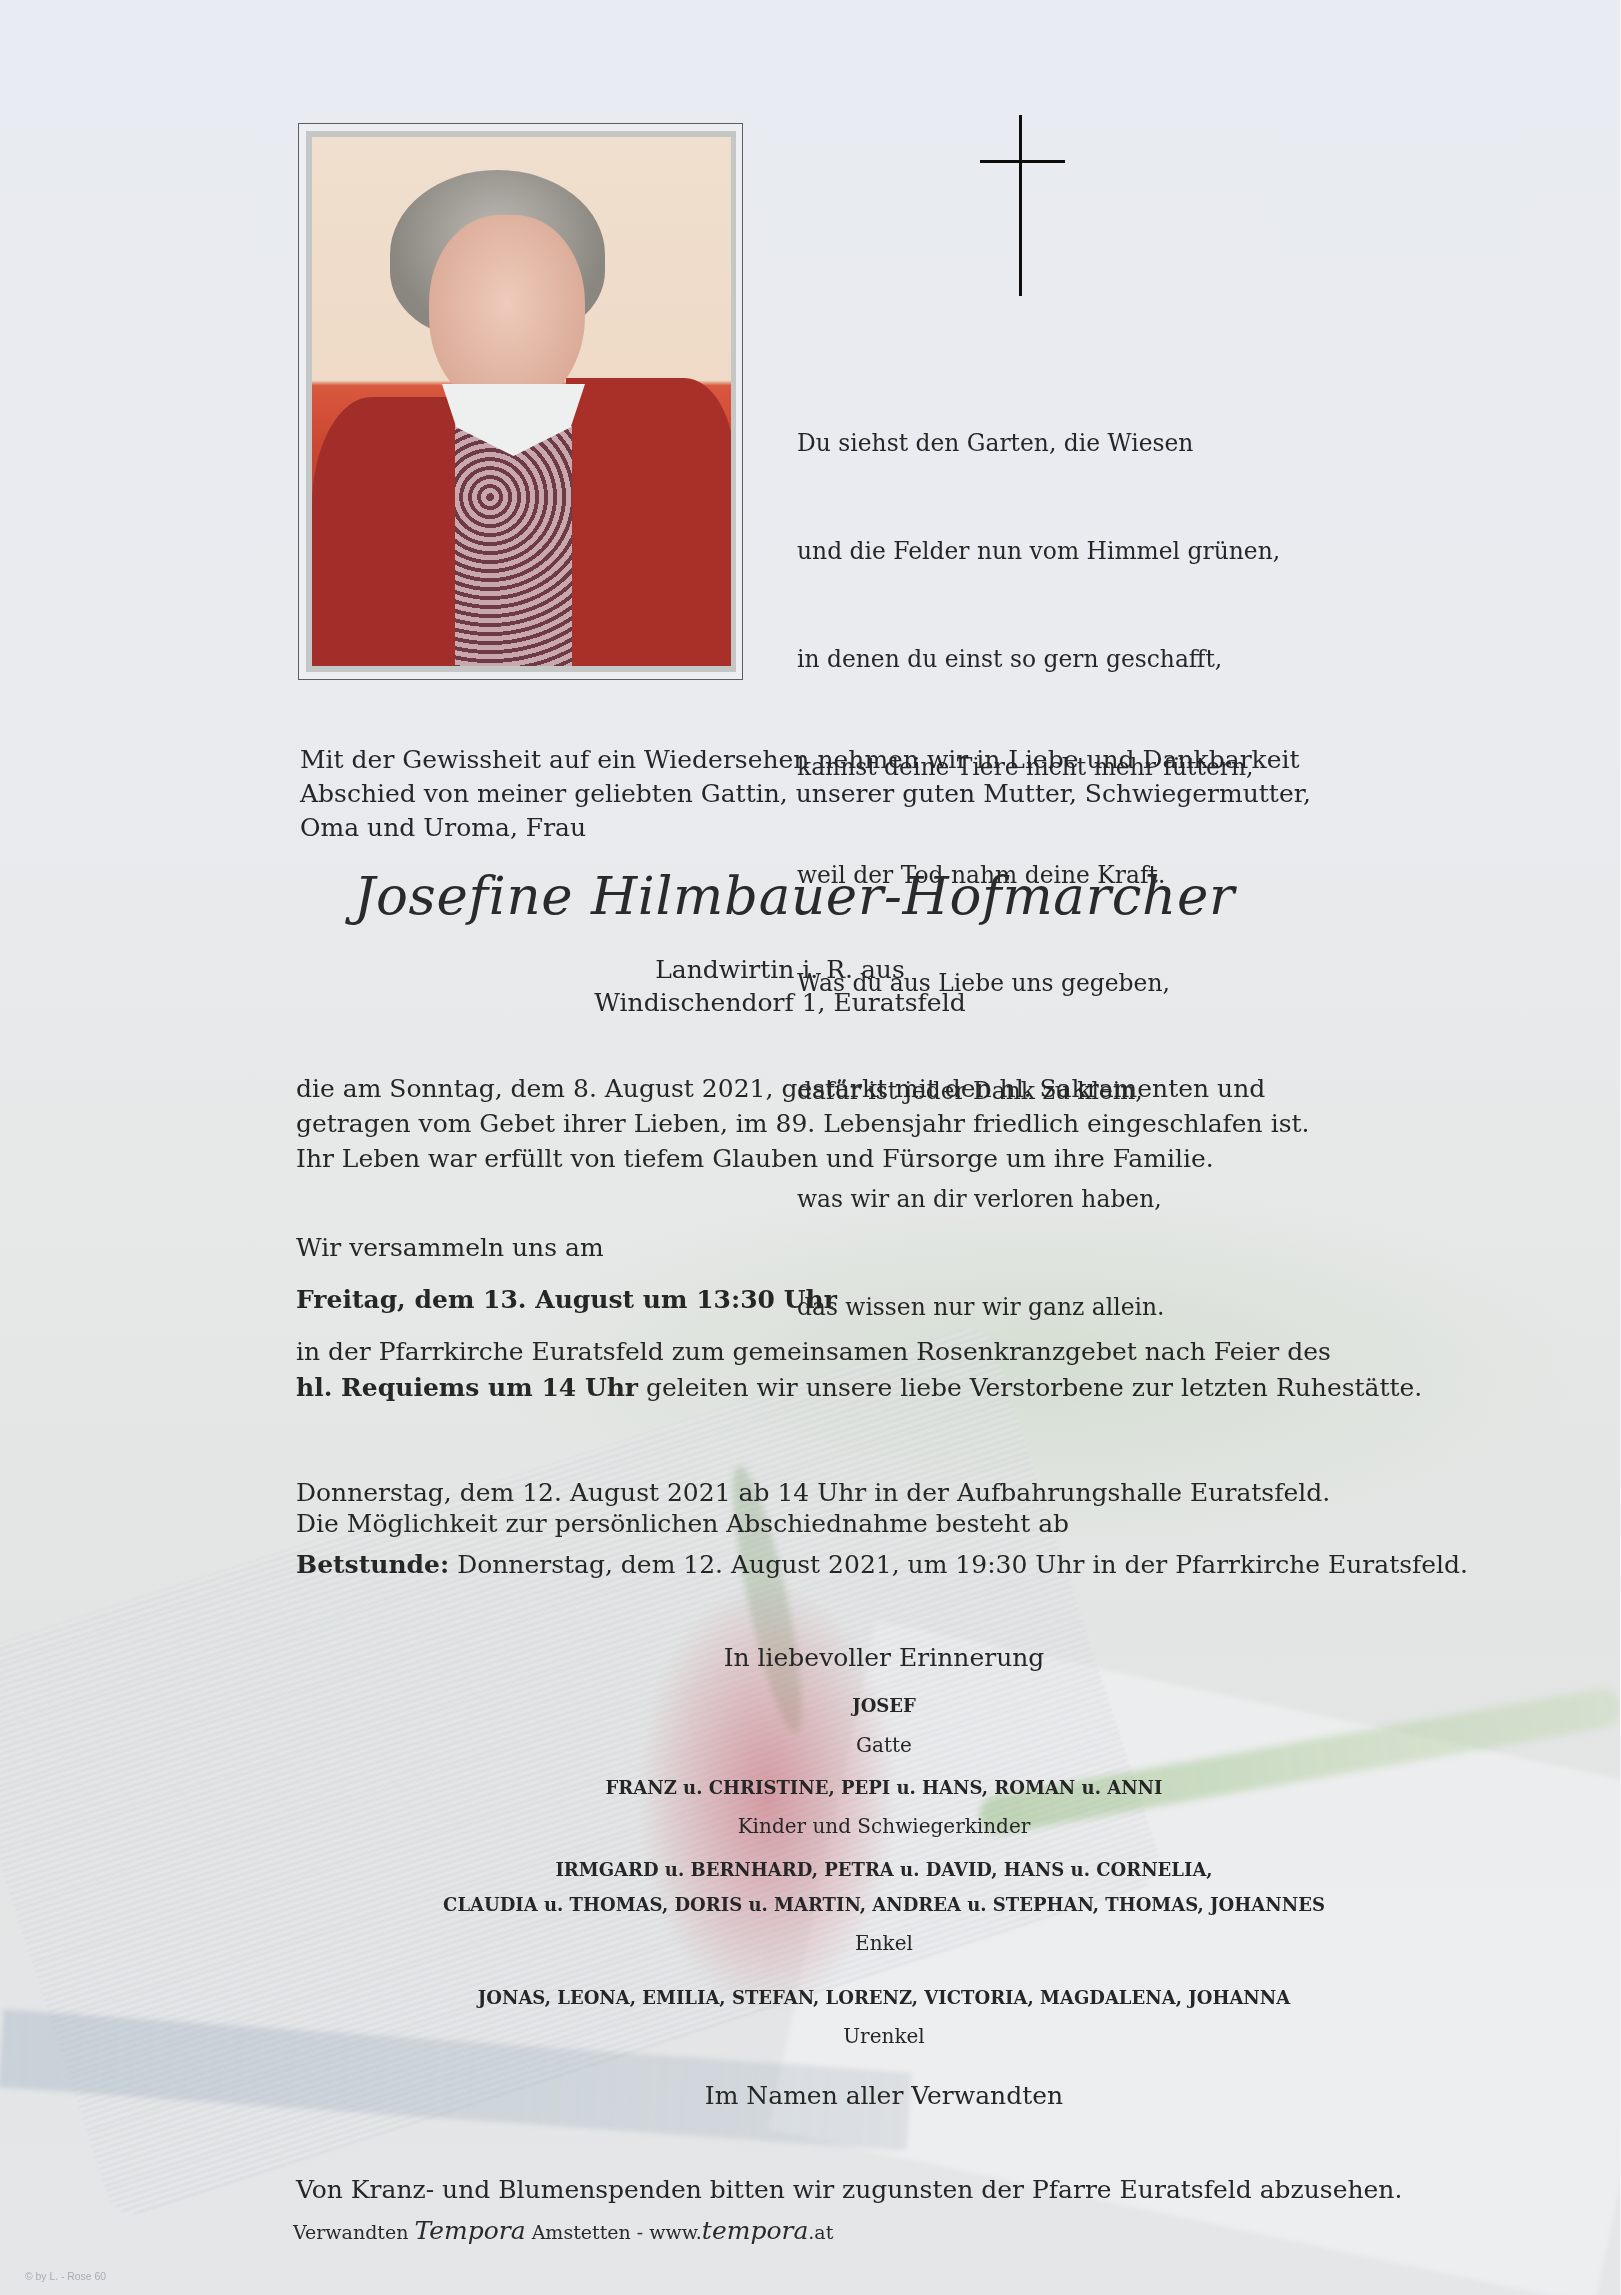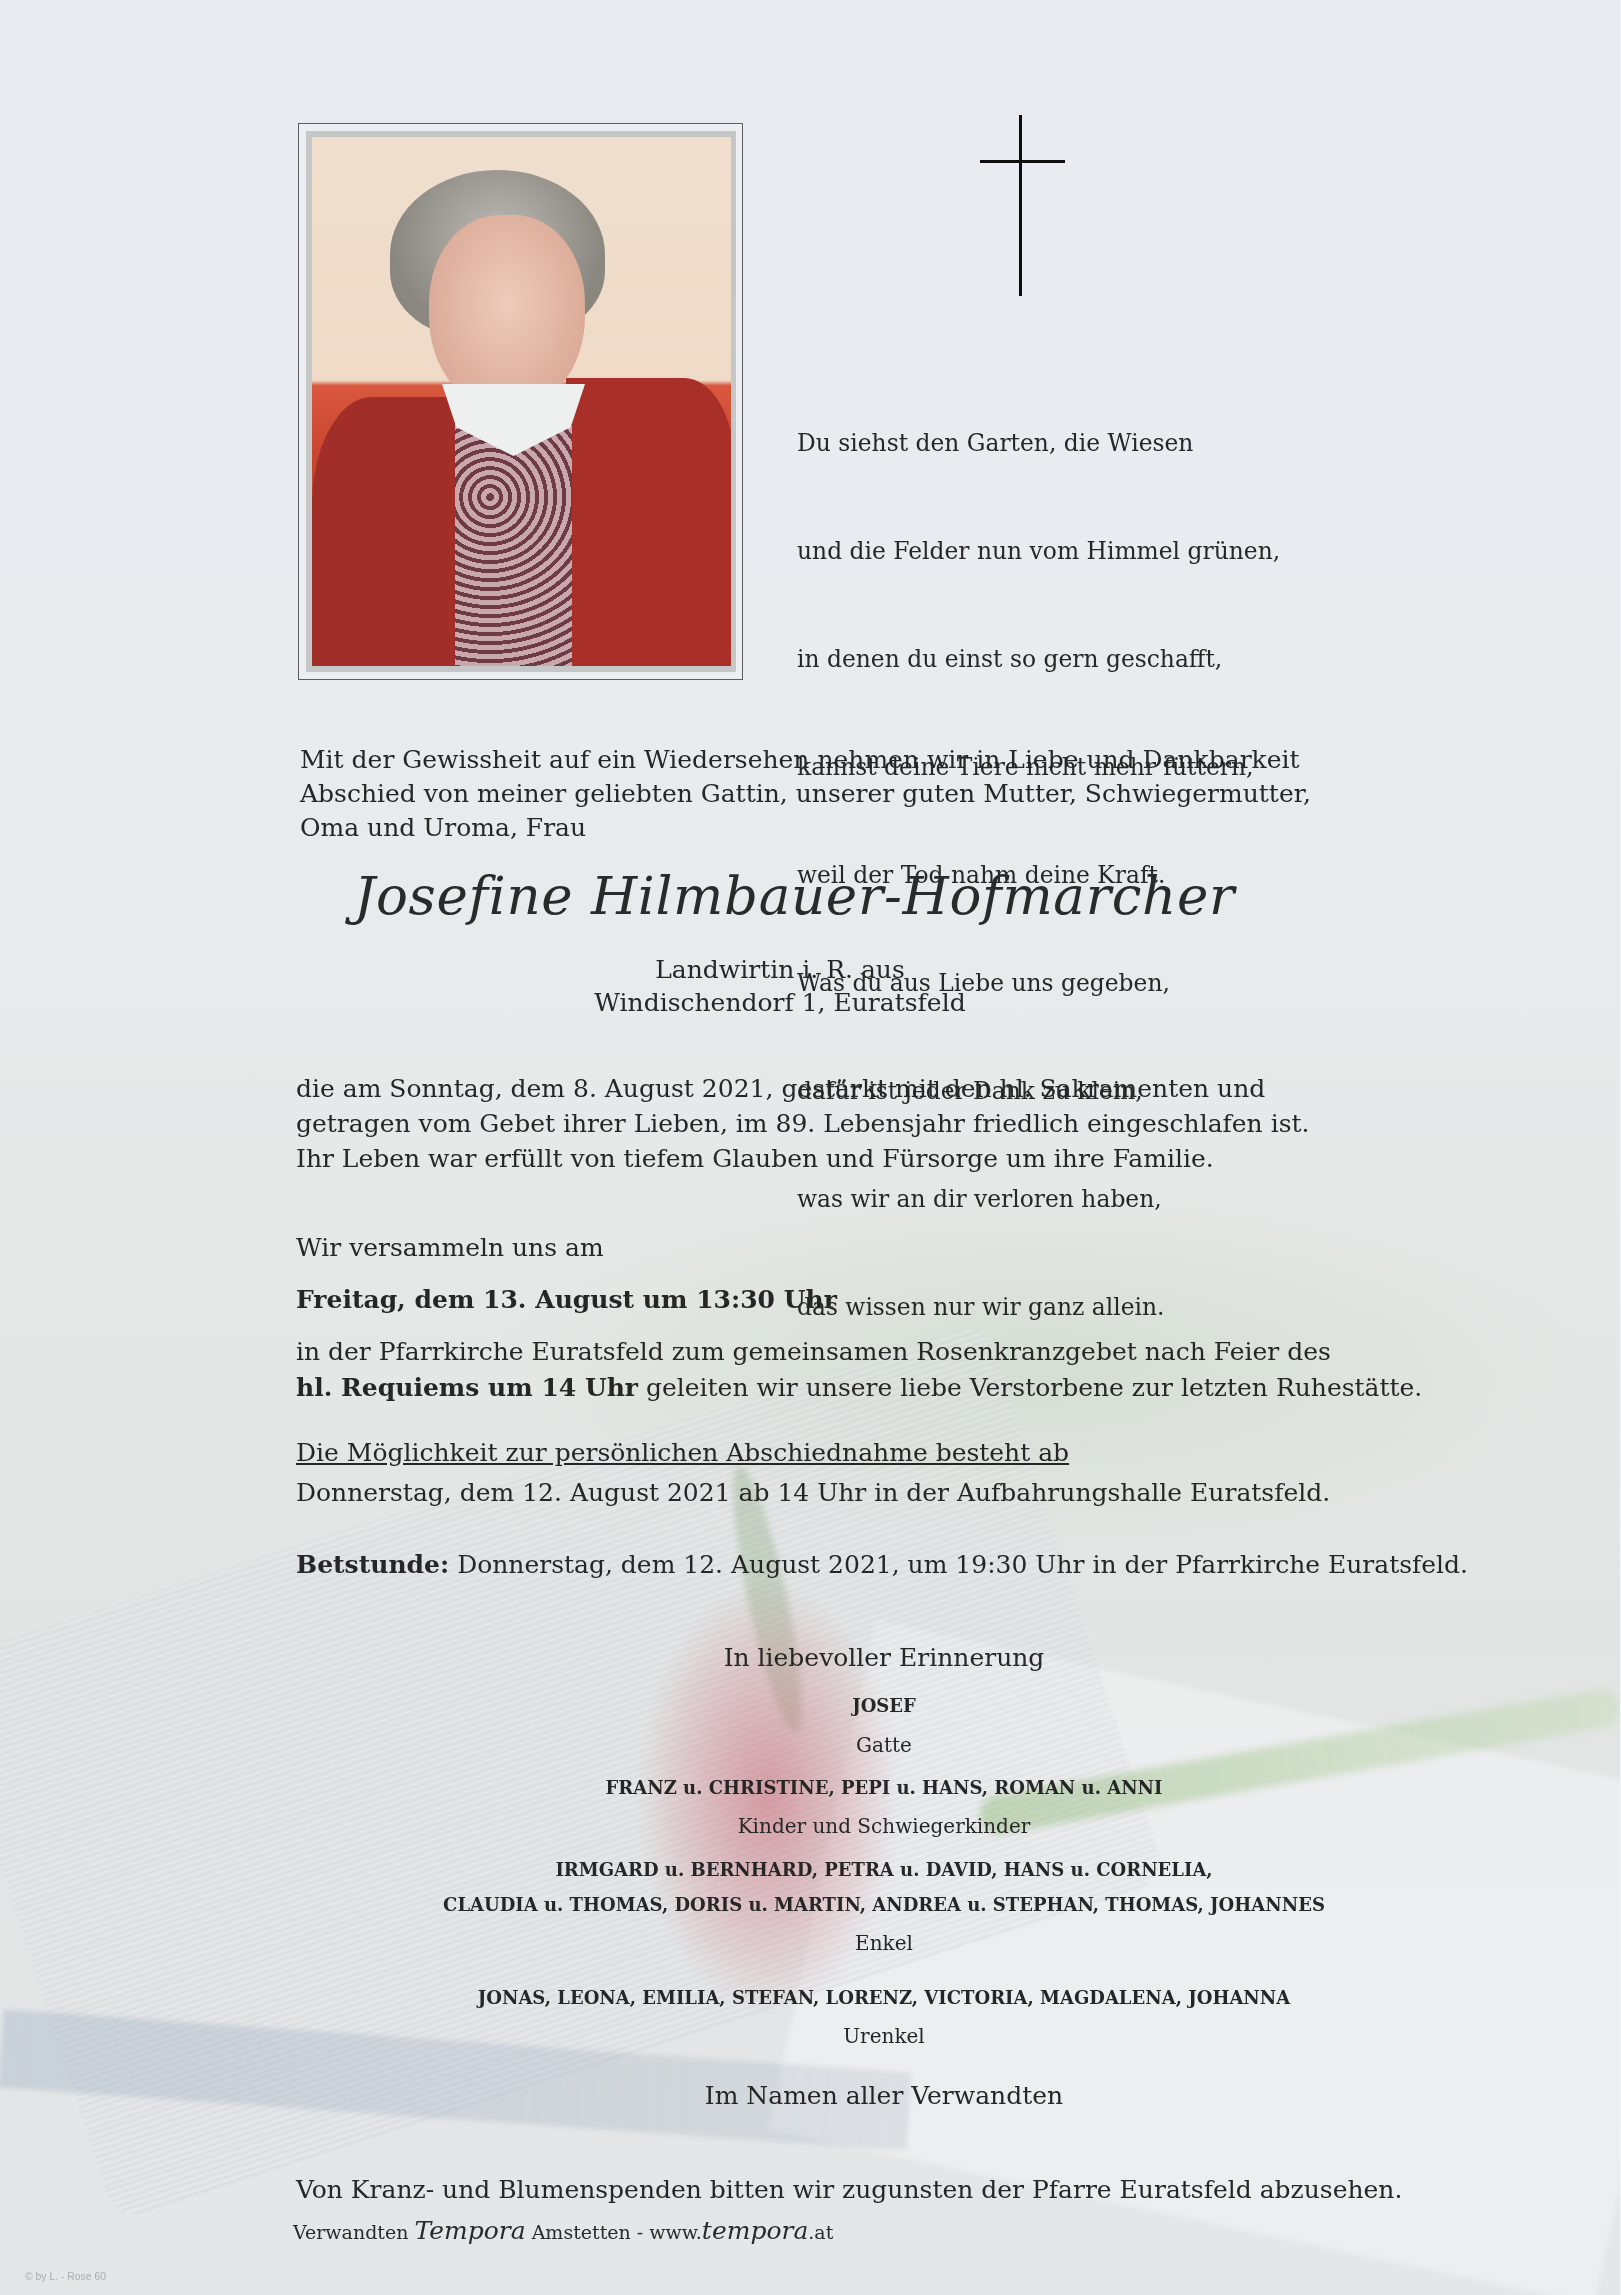--- a/index.html
+++ b/index.html
@@ -122,21 +122,21 @@
   <div>die am Sonntag, dem 8. August 2021, gestärkt mit den hl. Sakramenten und</div>
   <div>getragen vom Gebet ihrer Lieben, im 89. Lebensjahr friedlich eingeschlafen ist.</div>
   <div>Ihr Leben war erfüllt von tiefem Glauben und Fürsorge um ihre Familie.</div>
 </div>
 
 <div class="abs-line" style="top:1233px;">Wir versammeln uns am</div>
 <div class="abs-line bold" style="top:1285px;">Freitag, dem 13. August um 13:30 Uhr</div>
 <div class="abs-line" style="top:1337px;">in der Pfarrkirche Euratsfeld zum gemeinsamen Rosenkranzgebet nach Feier des</div>
 <div class="abs-line" style="top:1373px;"><b>hl. Requiems um 14 Uhr</b><span style="white-space:pre"> geleiten wir unsere liebe Verstorbene zur letzten Ruhestätte.</span></div>
 
-<div class="abs-line" style="top:1438px;text-decoration:underline;">Die Möglichkeit zur persönlichen Abschiednahme besteht ab</div>
+<div class="abs-line" style="top:1509px;">Die Möglichkeit zur persönlichen Abschiednahme besteht ab</div>
 <div class="abs-line" style="top:1478px;">Donnerstag, dem 12. August 2021 ab 14 Uhr in der Aufbahrungshalle Euratsfeld.</div>
 
 <div class="abs-line" style="top:1550px;"><b>Betstunde:</b><span style="white-space:pre"> Donnerstag, dem 12. August 2021, um 19:30 Uhr in der Pfarrkirche Euratsfeld.</span></div>
 
 <div class="center fam-intro" style="top:1643px;">In liebevoller Erinnerung</div>
 
 <div class="center fam-name" style="top:1695px;">JOSEF</div>
 <div class="center fam-role" style="top:1733px;">Gatte</div>
 
 <div class="center fam-name" style="top:1777px;">FRANZ u. CHRISTINE, PEPI u. HANS, ROMAN u. ANNI</div>

